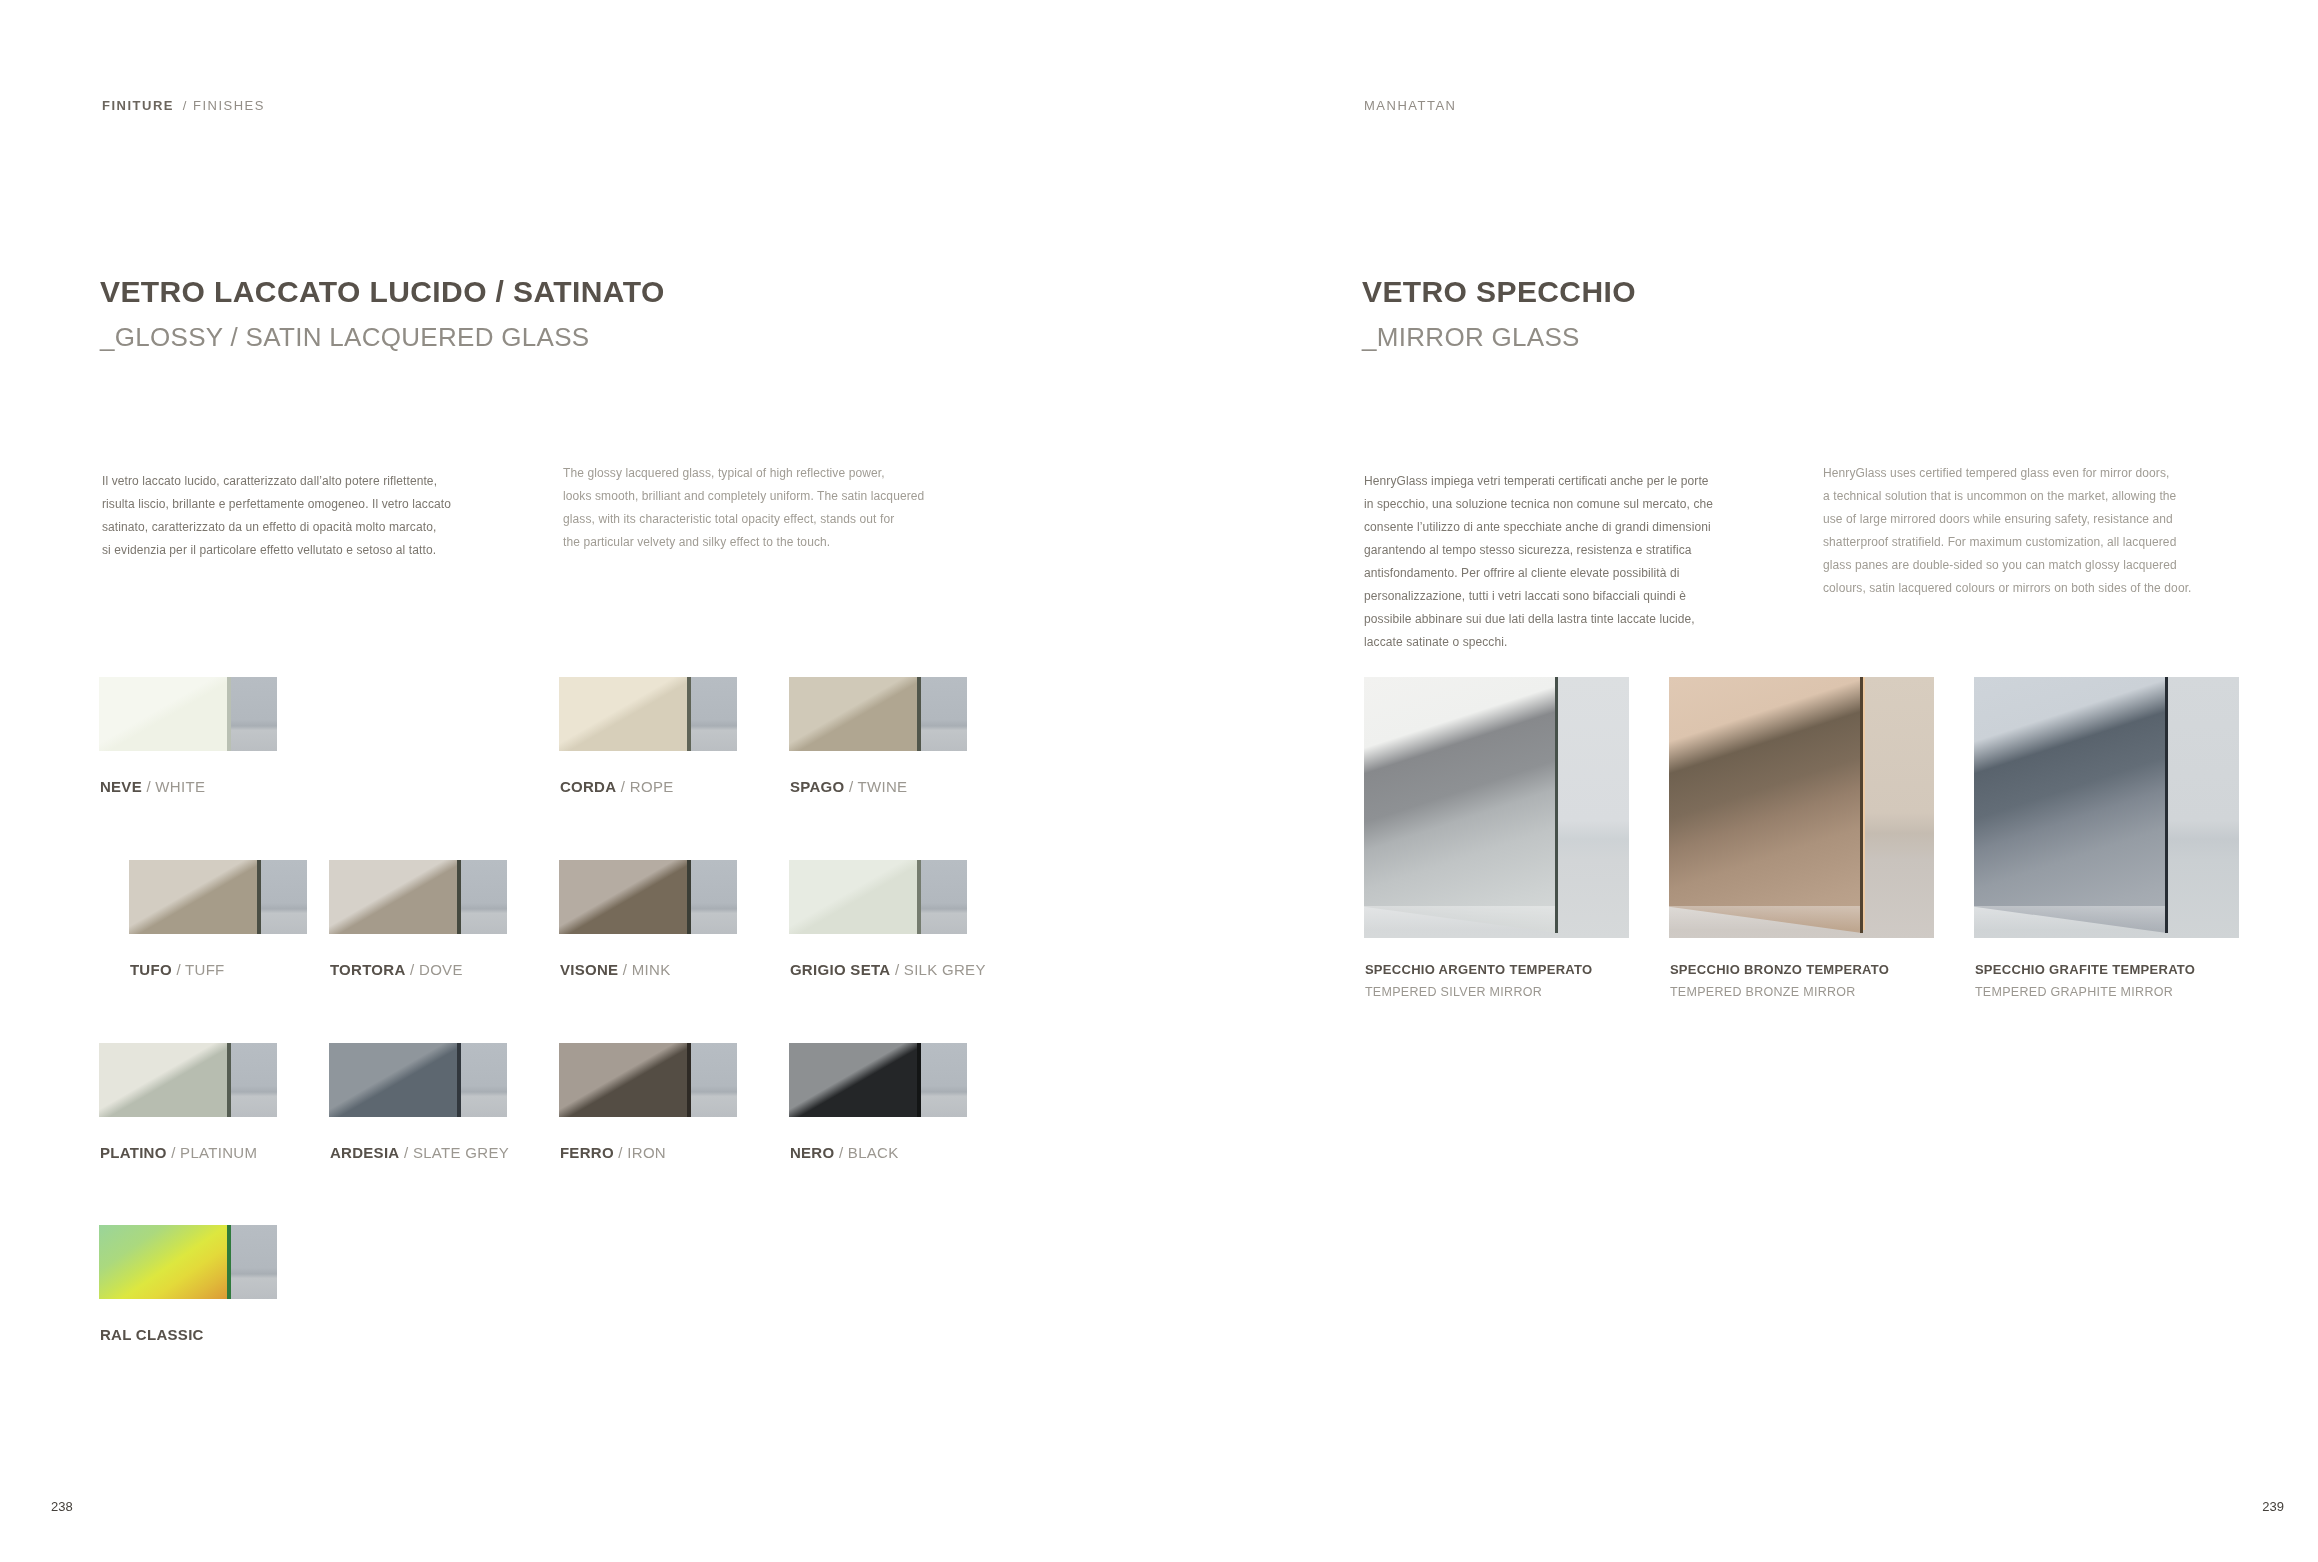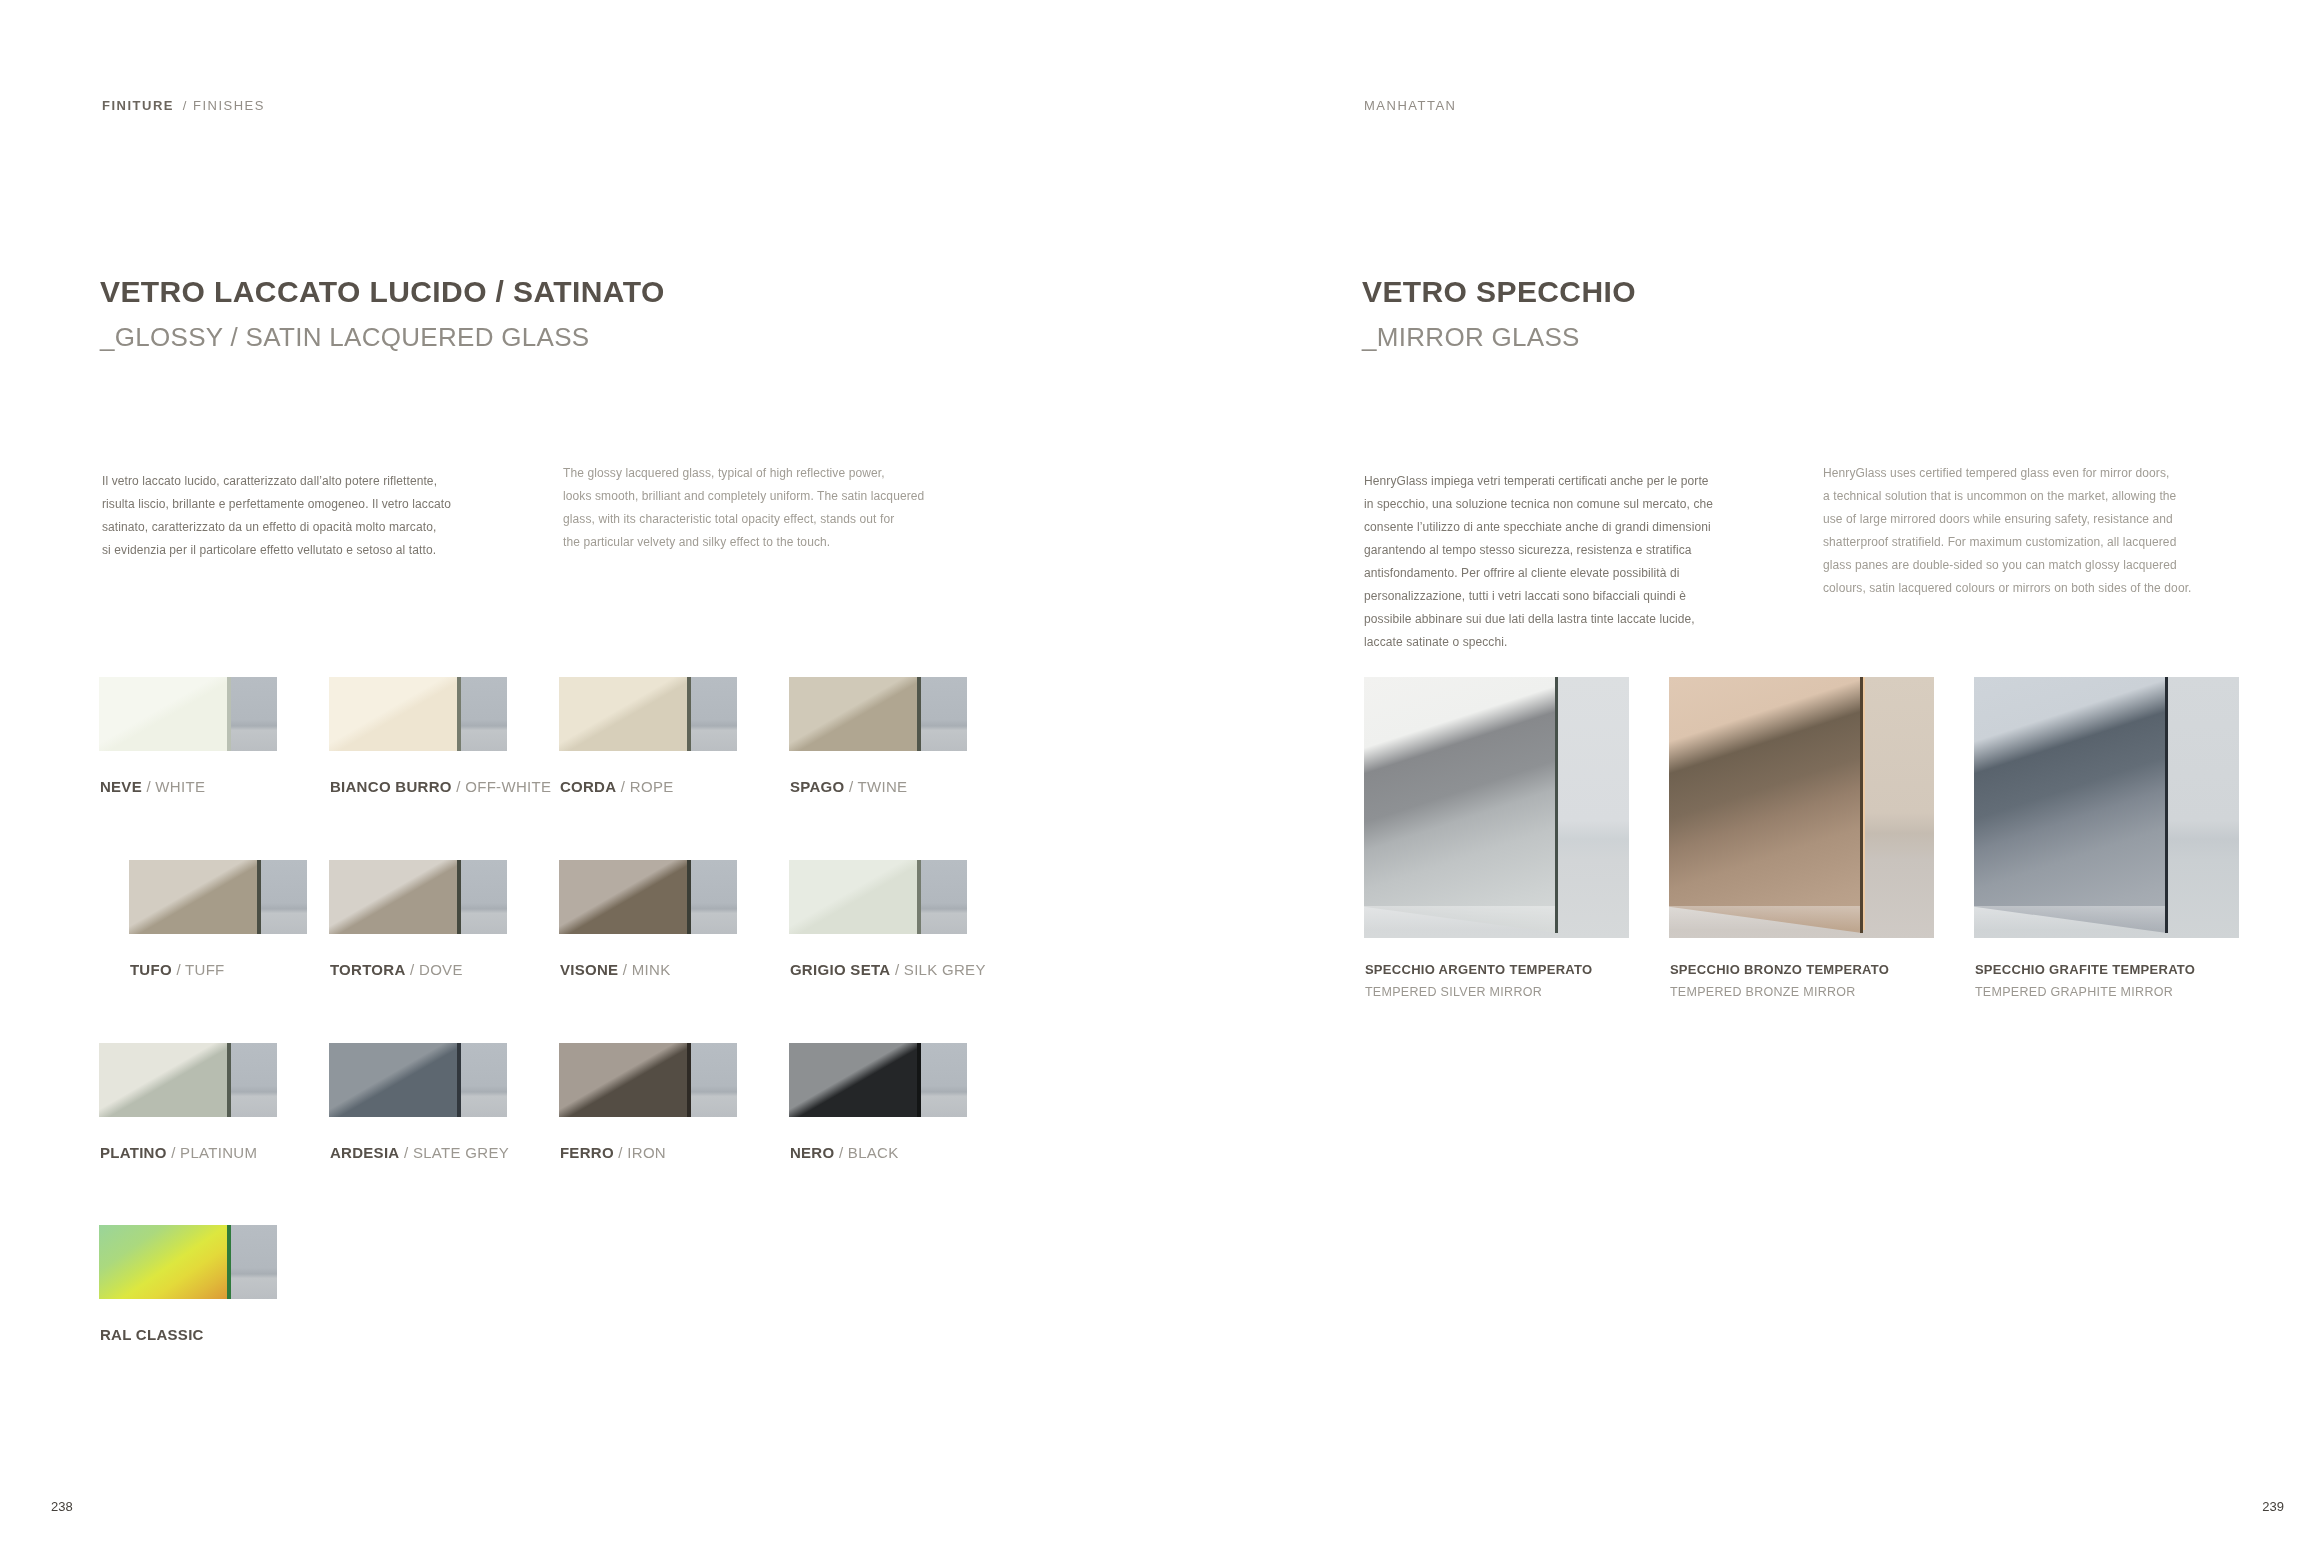--- a/index.html
+++ b/index.html
@@ -70,30 +70,20 @@
     <div class="swatch">
       <div class="glass" style="background: linear-gradient(150deg, rgb(245, 247, 239) 0%, rgb(245, 247, 239) 45%, rgb(239, 242, 230) 54%, rgb(239, 242, 230) 100%);"></div>
       <div class="edge" style="background: rgb(185, 192, 179);"></div>
       <div class="strip"></div>
     </div>
     <div class="sw-label">
       <span class="sw-name">NEVE</span><span class="sw-alt"> / WHITE</span>
     </div>
   </div>
 
-  <div class="cell" style="left: 329px; top: 677px;">
-    <div class="swatch">
-      <div class="glass" style="background: linear-gradient(150deg, rgb(246, 240, 225) 0%, rgb(246, 240, 225) 45%, rgb(238, 229, 209) 54%, rgb(238, 229, 209) 100%);"></div>
-      <div class="edge" style="background: rgb(118, 124, 110);"></div>
-      <div class="strip"></div>
-    </div>
-    <div class="sw-label">
-      <span class="sw-name">BIANCO BURRO</span><span class="sw-alt"> / OFF-WHITE</span>
-    </div>
-  </div>
 
   <div class="cell" style="left: 559px; top: 677px;">
     <div class="swatch">
       <div class="glass" style="background: linear-gradient(150deg, rgb(235, 228, 210) 0%, rgb(235, 228, 210) 45%, rgb(215, 207, 186) 54%, rgb(215, 207, 186) 100%);"></div>
       <div class="edge" style="background: rgb(95, 100, 87);"></div>
       <div class="strip"></div>
     </div>
     <div class="sw-label">
       <span class="sw-name">CORDA</span><span class="sw-alt"> / ROPE</span>
     </div>

